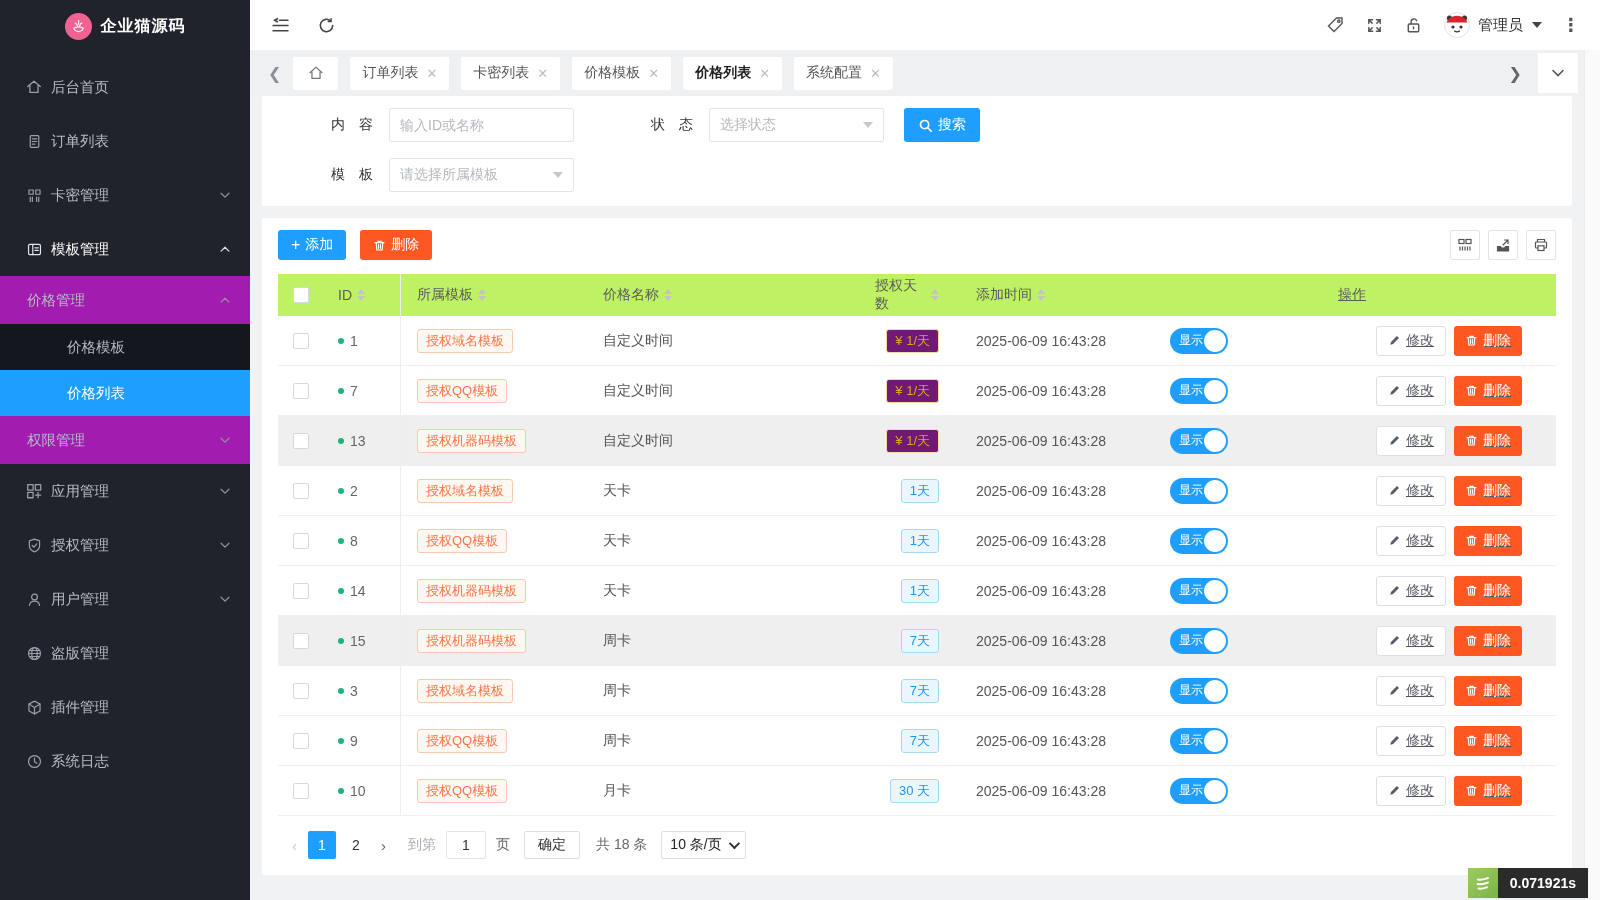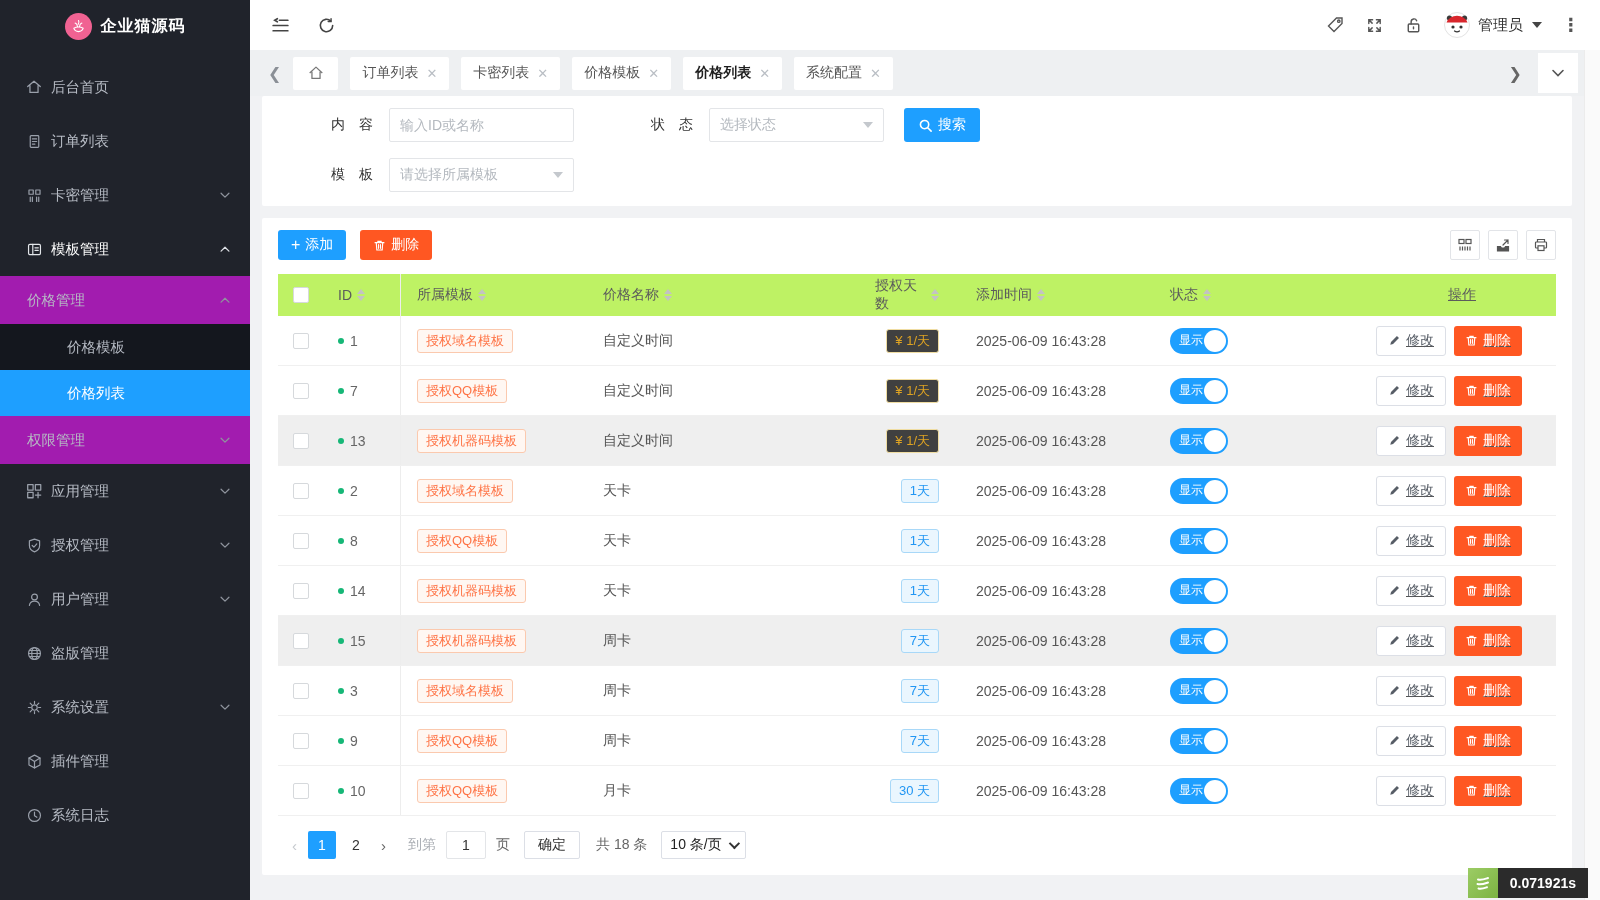--- a/index.html
+++ b/index.html
@@ -81,21 +81,21 @@
   .th.c-action { justify-content:center; padding-left:0; }
   .checkbox { width:16px; height:16px; border:1px solid #d6d9dc; border-radius:2px; background:#fff; cursor:pointer; }
   .sort { display:inline-flex; flex-direction:column; margin-left:5px; gap:2px; }
   .sort i { width:0; height:0; border-left:4px solid transparent; border-right:4px solid transparent; }
   .sort .up { border-bottom:5px solid #c3c3c3; }
   .sort .dn { border-top:5px solid #c3c3c3; }
   .dot { width:6px; height:6px; border-radius:50%; background:#16b777; margin-right:6px; flex-shrink:0; }
   .id-text { color:#666; }
   .tag { display:inline-block; height:24px; line-height:22px; padding:0 8px; border-radius:3px; font-size:13px; border:1px solid; white-space:nowrap; }
   .tag-orange { color:#ff7345; background:#fff7f2; border-color:#fbc9ae; }
-  .tag-yellow { color:#dfa322; background:#404040; border-color:#f0dda2; }
+  .tag-yellow { color:#dfa322; background:#701a75; border-color:#f0dda2; }
   .tag-blue { color:#2196f3; background:#eaf6fe; border-color:#a8d8f8; }
   .toggle { width:58px; height:26px; border-radius:13px; background:#1e9fff; position:relative; display:flex; align-items:center; cursor:pointer; }
   .toggle-label { color:#fff; font-size:12px; margin-left:9px; }
   .knob { position:absolute; right:2px; width:22px; height:22px; border-radius:50%; background:#fff; }
   .btn-edit { height:30px; padding:0 11px; background:#fff; border:1px solid #dcdfe6; border-radius:3px; font-size:14px; color:#575d66; display:inline-flex; align-items:center; gap:5px; cursor:pointer; font-family:inherit; }
   .btn-del { height:30px; padding:0 11px; background:#ff5722; border:none; border-radius:3px; font-size:14px; color:#fff; display:inline-flex; align-items:center; gap:5px; cursor:pointer; margin-left:8px; font-family:inherit; }
 
   
   .pager { display:flex; align-items:center; padding:15px 0 16px 6px; font-size:14px; color:#666; }
   .pg-arrow { color:#c5c9ce; font-size:15px; padding:0 8px; cursor:pointer; }
@@ -243,34 +243,20 @@
       </div>
       <div class="s-item lv1">
         <span class="icon s-ic">
           <svg width="17" height="17" viewBox="0 0 20 20" fill="none" stroke="currentColor" stroke-width="1.4" stroke-linecap="round" stroke-linejoin="round">
             <circle cx="10" cy="10" r="7"></circle>
             <ellipse cx="10" cy="10" rx="3.2" ry="7"></ellipse>
             <path d="M3 10h14M4 6.5h12M4 13.5h12"></path>
           </svg>
         </span>
         <span class="s-label">盗版管理</span>
-      </div>
-      <div class="s-item lv1">
-        <span class="icon s-ic">
-          <svg width="17" height="17" viewBox="0 0 20 20" fill="none" stroke="currentColor" stroke-width="1.4" stroke-linecap="round" stroke-linejoin="round">
-            <circle cx="10" cy="10" r="3.2"></circle>
-            <path d="M10 2.8v2.4M10 14.8v2.4M2.8 10h2.4M14.8 10h2.4M4.9 4.9l1.7 1.7M13.4 13.4l1.7 1.7M15.1 4.9l-1.7 1.7M6.6 13.4l-1.7 1.7"></path>
-          </svg>
-        </span>
-        <span class="s-label">系统设置</span>
-        <span class="s-arrow icon">
-          <svg width="14" height="14" viewBox="0 0 16 16" fill="none" stroke="currentColor" stroke-width="1.4" stroke-linecap="round" stroke-linejoin="round">
-            <path d="M3.5 6l4.5 4.5L12.5 6"></path>
-          </svg>
-        </span>
       </div>
       <div class="s-item lv1">
         <span class="icon s-ic">
           <svg width="17" height="17" viewBox="0 0 20 20" fill="none" stroke="currentColor" stroke-width="1.4" stroke-linecap="round" stroke-linejoin="round">
             <path d="M10 2.5 16.5 6v8L10 17.5 3.5 14V6z"></path>
             <path d="M10 10v7.5M10 10 3.5 6M10 10l6.5-4"></path>
           </svg>
         </span>
         <span class="s-label">插件管理</span>
       </div>
@@ -475,27 +461,20 @@
             <i class="dn"></i>
           </span>
    </div>
         <div class="th c-time">
      <span>添加时间</span>
      <span class="sort">
             <i class="up"></i>
             <i class="dn"></i>
           </span>
    </div>
-        <div class="th c-status">
-     <span>状态</span>
-     <span class="sort">
-            <i class="up"></i>
-            <i class="dn"></i>
-          </span>
-   </div>
         <div class="th c-action">
      <span>操作</span>
 
    </div>
       </div>
     <div id="tbody">
         <div class="tr">
    <div class="td c-check">
             <span class="checkbox"></span>
           </div>

